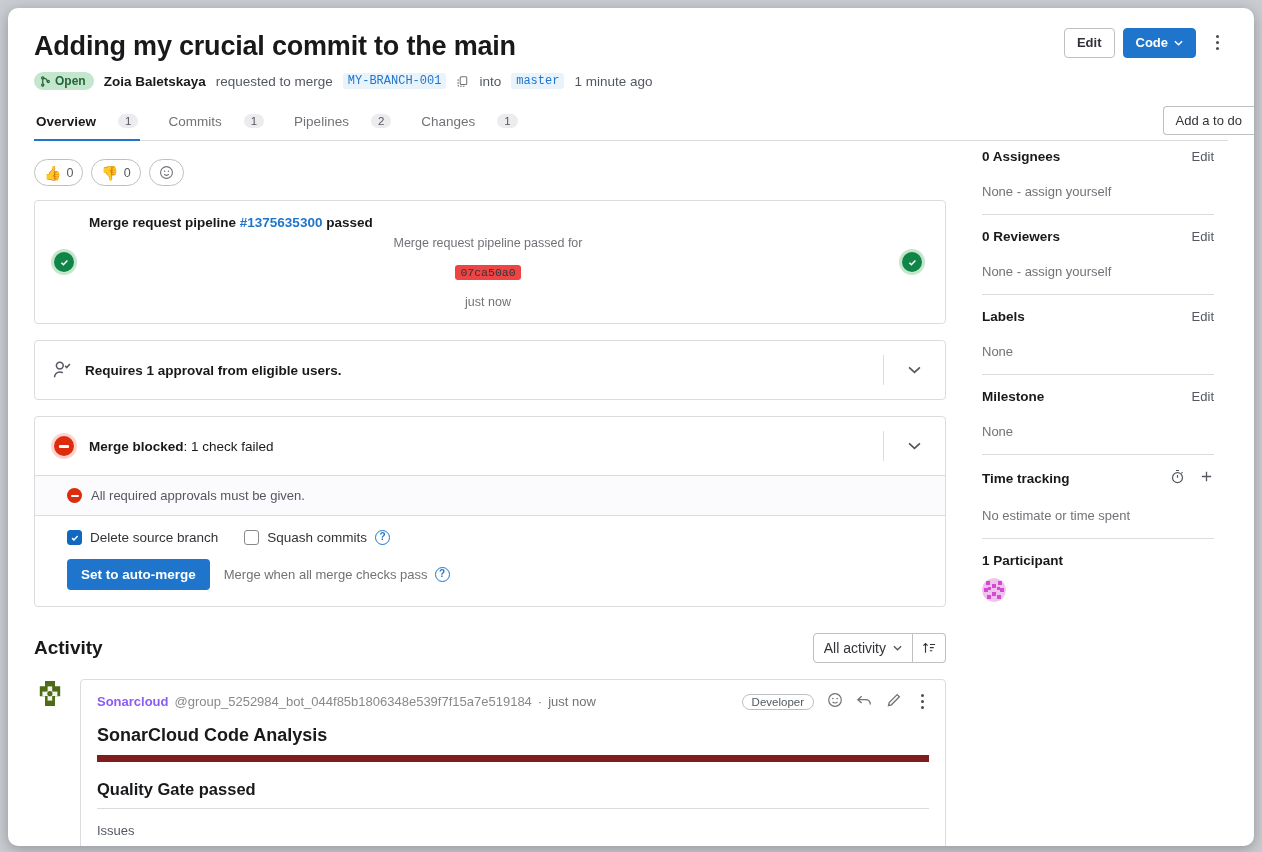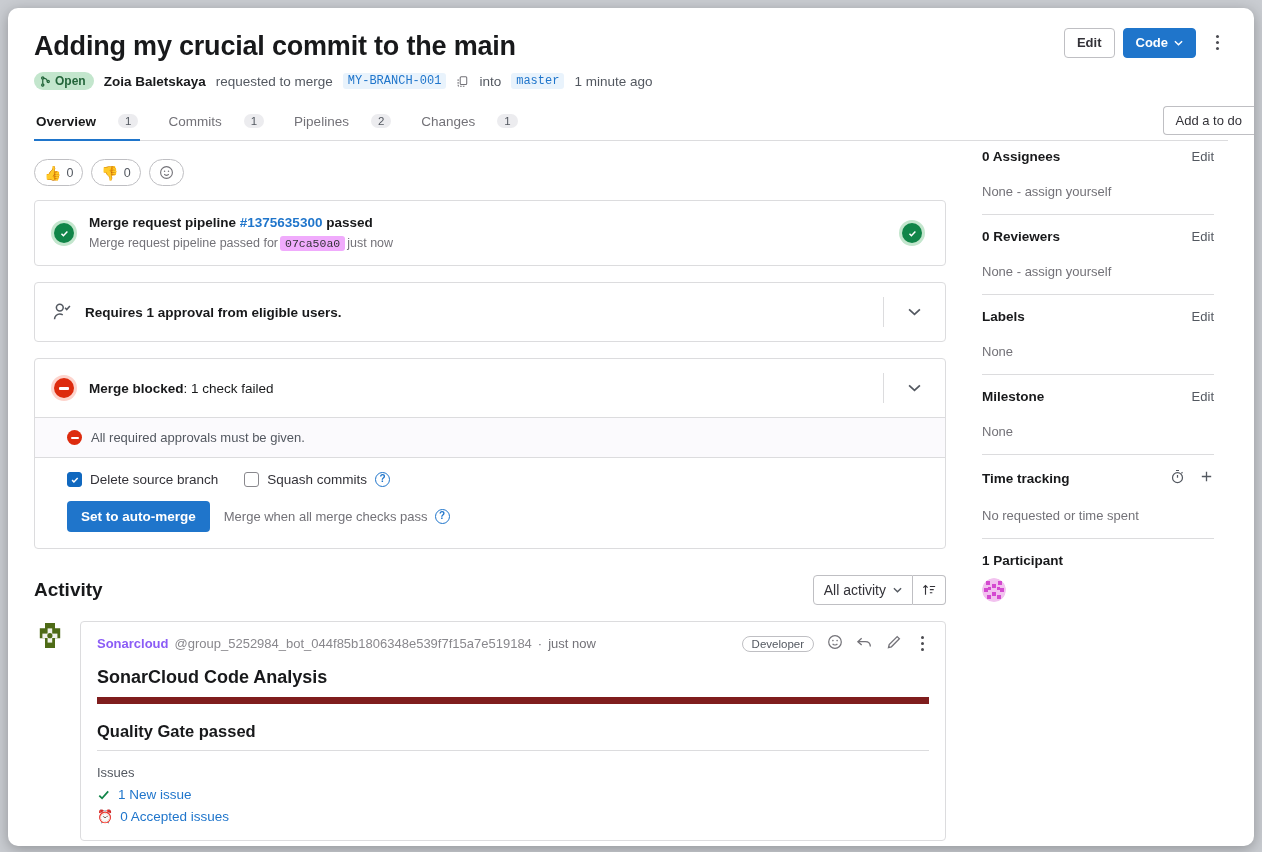--- a/index.html
+++ b/index.html
@@ -106,23 +106,23 @@
 
   
   .widget {
     border: 1px solid #dcdcde; border-radius: 4px; background: #fff;
     margin-bottom: 16px;
   }
   .w-row { display: flex; align-items: center; padding: 14px 16px; gap: 12px; position: relative; }
   .w-main { flex: 1; min-width: 0; }
   .w-title { font-size: 13.5px; color: #18191b; font-weight: 700; }
   .w-title a { color: #1f75cb; text-decoration: none; }
-  .w-sub { font-size: 12.5px; color: #737278; margin-top: 6px; display: flex; gap: 2px; }
+  .w-sub { font-size: 12.5px; color: #737278; margin-top: 6px; display: flex; align-items: center; gap: 15px; flex-direction: column; }
   .sha {
-    background: #f0abfc; color: #333238; border-radius: 3px;
+    background: #ef4444; color: #333238; border-radius: 3px;
     font-family: "Liberation Mono", monospace; font-size: 11.5px; padding: 1px 5px;
   }
   .status-ic { width: 22px; height: 22px; flex: none; display: block; }
   .halo-ok {
     width: 26px; height: 26px; border-radius: 50%; background: #c3e6cd;
     display: flex; align-items: center; justify-content: center; flex: none;
   }
   .halo-ok .dot {
     width: 20px; height: 20px; border-radius: 50%; background: #108548;
     display: flex; align-items: center; justify-content: center;
@@ -555,21 +555,21 @@
                     <path d="M8 9.2V6.4M6.4 1.6h3.2M12.2 4.6l1.1-1.1"></path>
               </svg>
             </span>
             <span>
               <svg width="15" height="15" viewBox="0 0 16 16" fill="none" stroke="#535860" stroke-width="1.4">
                 <path d="M8 3v10M3 8h10"></path>
               </svg>
             </span>
           </span>
         </div>
-        <div class="s-val">No requested or time spent</div>
+        <div class="s-val">No estimate or time spent</div>
       </div>
 
       <div class="s-block s-last">
         <div class="s-title">1 Participant</div>
         <svg class="identicon" viewBox="0 0 24 24">
           <circle cx="12" cy="12" r="12" fill="#f2c2ef"></circle>
           <g fill="#d44ad0">
             <rect x="4" y="3" width="4" height="4"></rect>
                 <rect x="16" y="3" width="4" height="4"></rect>
             <rect x="10" y="6" width="4" height="4"></rect>

